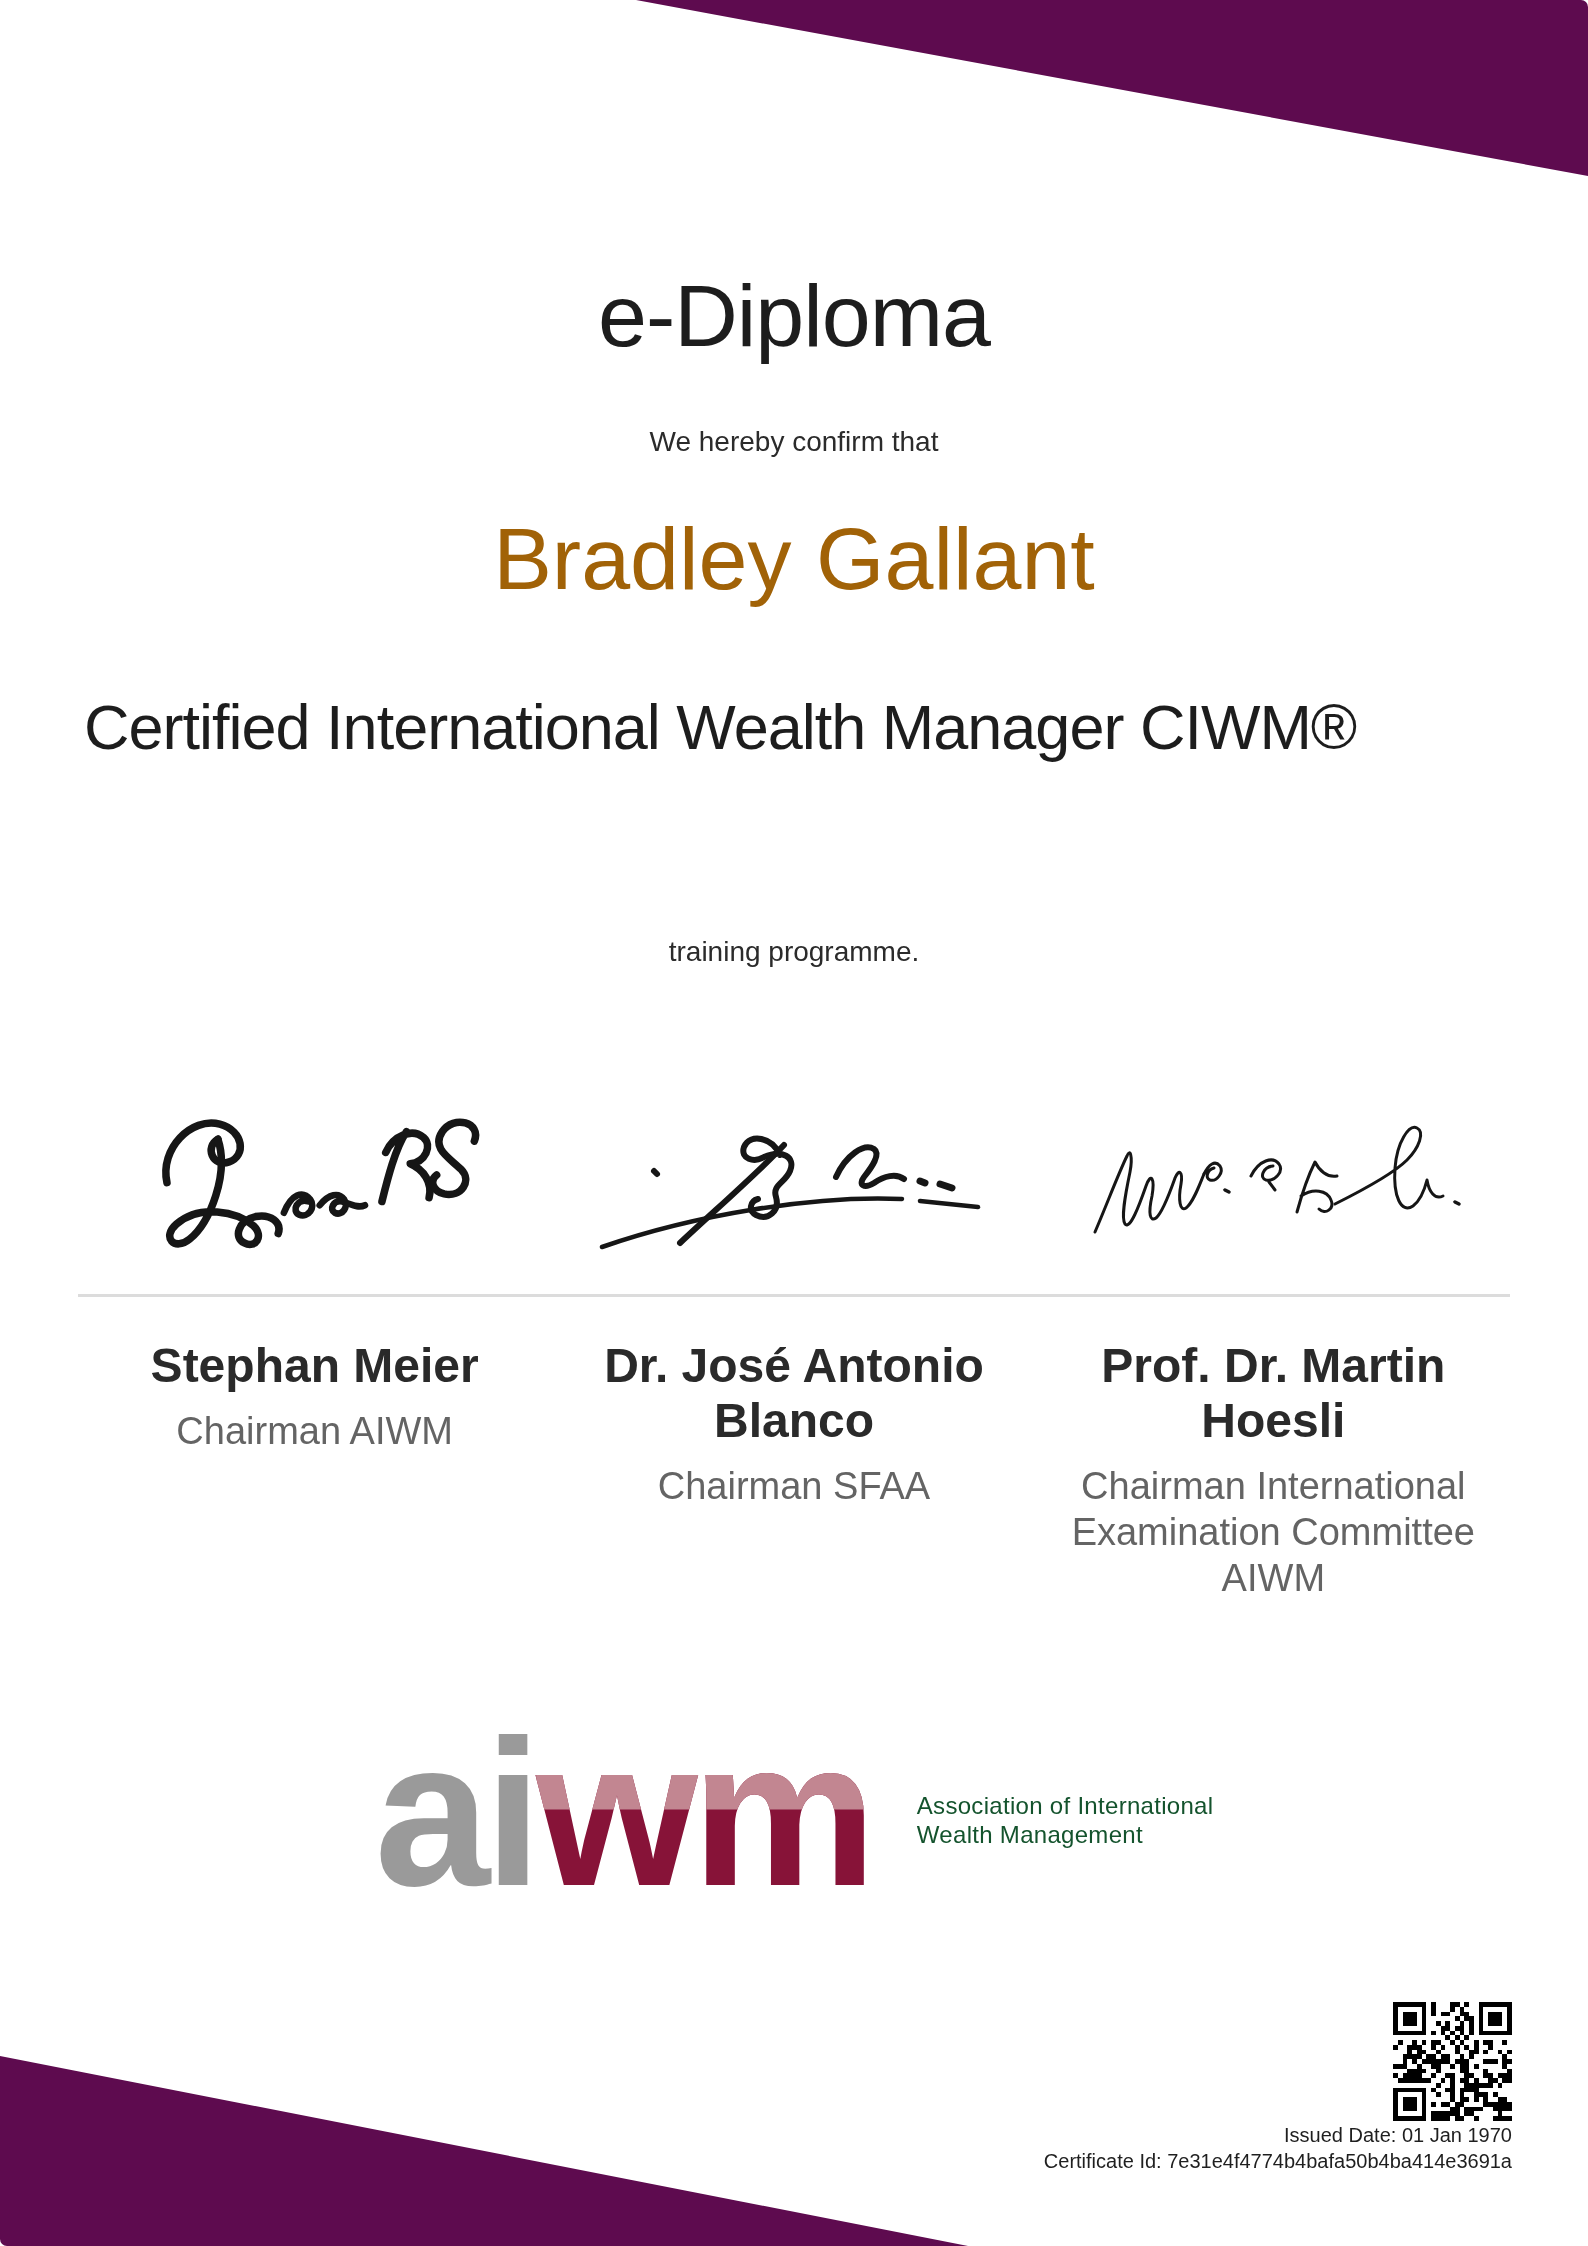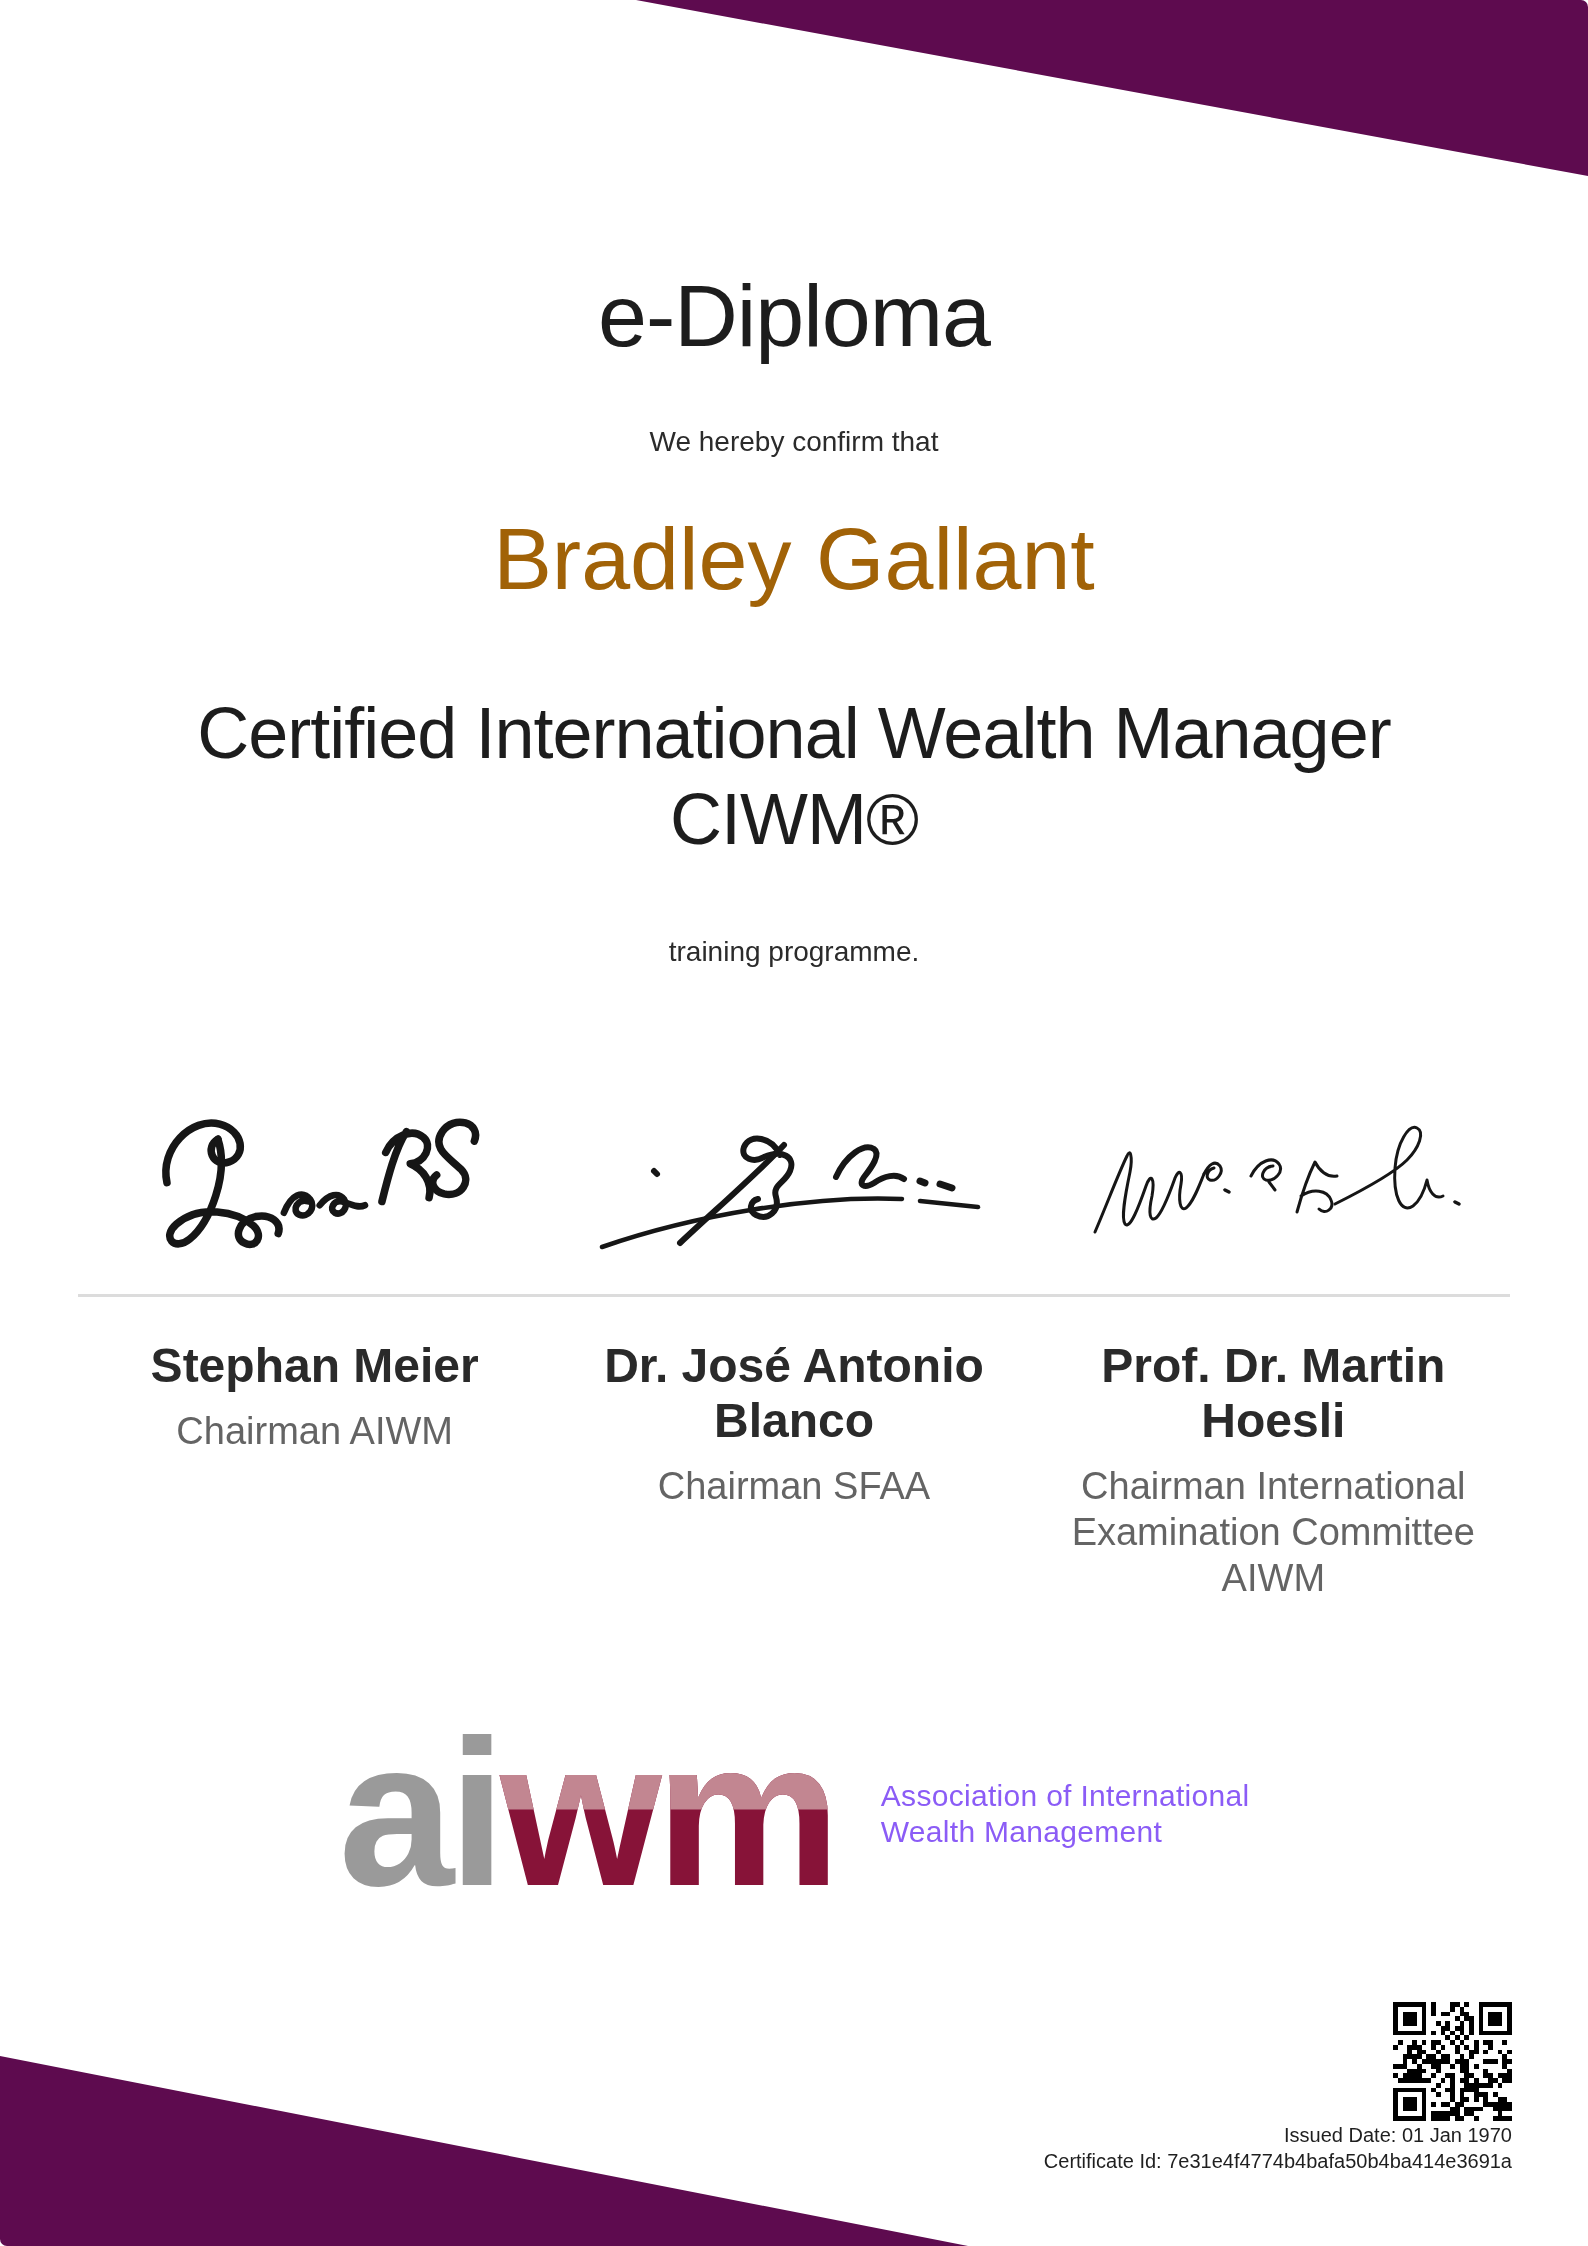--- a/index.html
+++ b/index.html
@@ -13,21 +13,21 @@
   .corner-bottom{bottom:0;left:0;width:968px;height:190px;clip-path:polygon(0 0,100% 100%,0 100%);}
 
   
   .center-text{position:absolute;left:0;width:100%;text-align:center;margin:0;font-weight:400;}
   .title{top:268px;font-size:88px;line-height:1.1;color:#1d1d1d;letter-spacing:-1px;}
   .lead{font-size:28px;line-height:1.25;color:#2b2b2b;}
   .confirm{top:424px;}
   .recipient{top:508px;font-size:88px;line-height:1.15;color:#a16207;}
   .completed{top:626px;}
   .course{position:absolute;top:690px;left:50%;transform:translateX(-50%);width:1420px;
-          text-align:center;font-size:72px;line-height:1.2;font-weight:400;margin:0;color:#1d1d1d;letter-spacing:-1px;}
+          text-align:left;font-size:63px;line-height:1.2;font-weight:400;margin:0;color:#1d1d1d;letter-spacing:-1px;}
   .programme{top:934px;}
 
   
   .signatures{position:absolute;top:1082px;left:75px;right:75px;height:205px;
               display:grid;grid-template-columns:1fr 1fr 1fr;}
   .sig-cell{display:flex;align-items:center;justify-content:center;}
   .sig-cell svg{display:block;}
   .sig-stroke{fill:none;stroke:#161616;stroke-linecap:round;stroke-linejoin:round;}
 
   .divider{position:absolute;top:1294px;left:78px;right:78px;height:3px;background:#dcdcdc;}
@@ -37,21 +37,21 @@
                display:grid;grid-template-columns:1fr 1fr 1fr;text-align:center;}
   .sig-name{font-size:48px;font-weight:700;color:#2a2a2a;line-height:1.15;max-width:420px;margin:0 auto;}
   .sig-role{font-size:38px;color:#646464;line-height:1.2;max-width:430px;margin:16px auto 0;}
 
   
   .logo{position:absolute;bottom:350px;left:0;right:0;display:flex;align-items:flex-end;justify-content:center;gap:46px;}
   .logo-mark{font-size:208px;font-weight:700;line-height:0.8;letter-spacing:-6px;white-space:nowrap;}
   .mark-ai{color:var(--logo-gray,#9a9a9a);}
   .mark-wm{position:relative;display:inline-block;color:var(--logo-maroon,#871338);}
   .wm-top{position:absolute;inset:0;color:var(--logo-rose,#c28691);clip-path:inset(0 0 52% 0);}
-  .logo-text{font-size:30px;color:#8b5cf6;line-height:1.2;padding-bottom:46px;letter-spacing:0.3px;}
+  .logo-text{font-size:24px;color:#14532d;line-height:1.2;padding-bottom:46px;letter-spacing:0.3px;}
 
   
   .qr{position:absolute;left:1393px;top:2002px;width:119px;height:119px;}
   .footer-meta{position:absolute;top:2122px;right:76px;text-align:right;font-size:20px;line-height:1.3;color:#1f1f1f;}
 </style>
 </head>
 <body>
 
 <div class="page">
 

